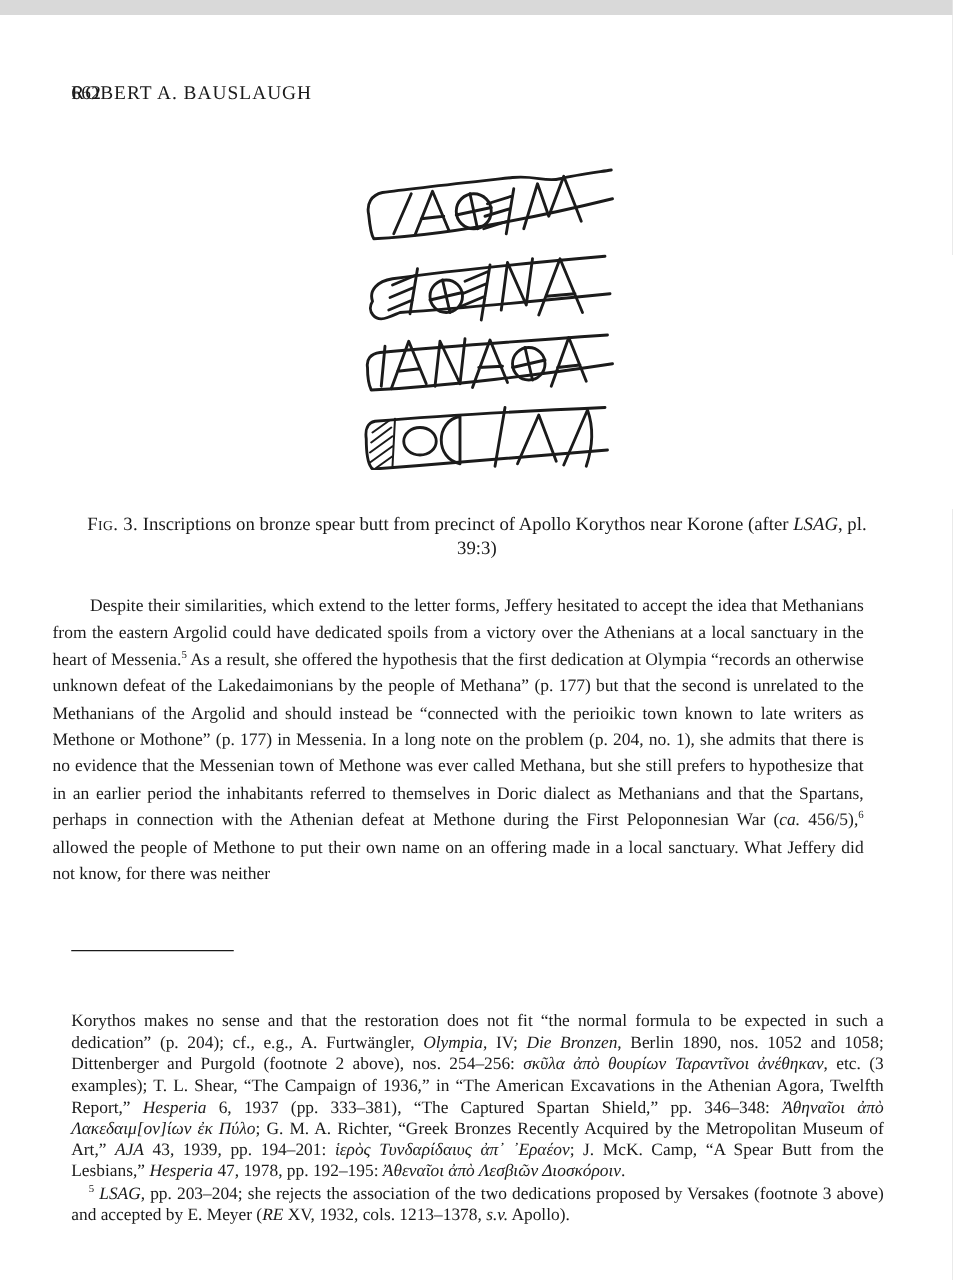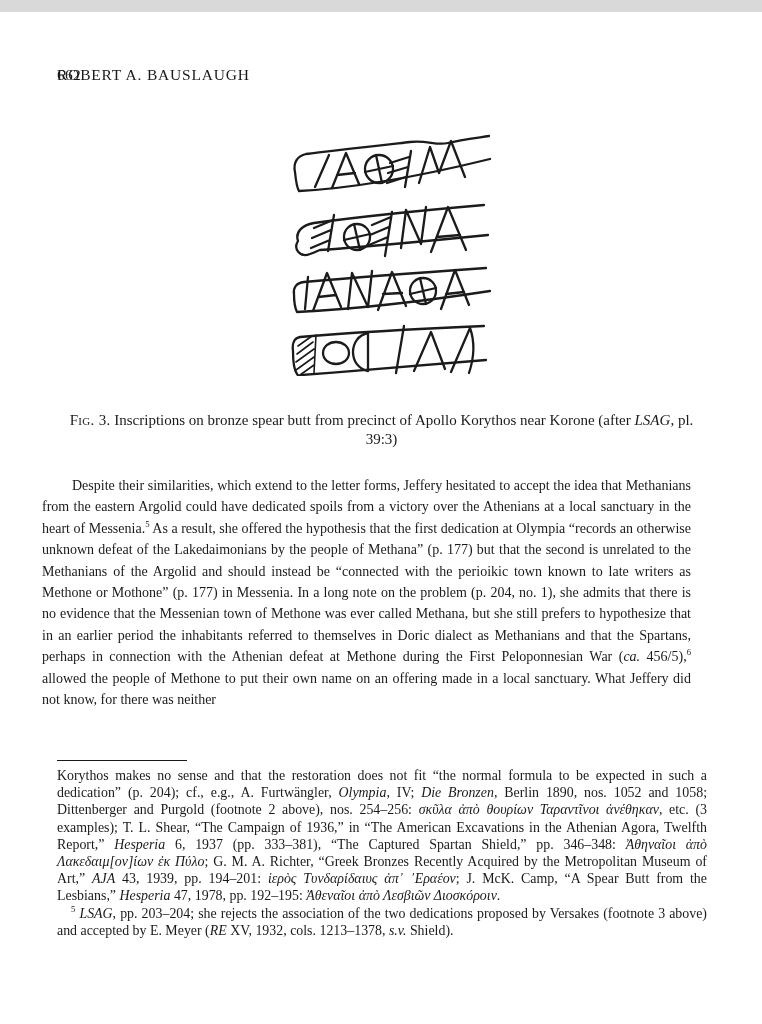--- a/index.html
+++ b/index.html
@@ -11,21 +11,21 @@
   }
   .running-head{position:absolute;top:54px;left:57px;width:649px;height:22px;font-size:15.5px;}
   .page-number{position:absolute;left:0;top:0;letter-spacing:.3px;}
   .head-title{position:absolute;left:0;right:0;top:0;text-align:left;letter-spacing:.8px;}
   .figure{position:absolute;left:288px;top:112px;width:205px;height:252px;}
   .figure svg{display:block;width:100%;height:100%;}
   .caption{position:absolute;top:399px;left:57px;width:649px;font-size:15px;line-height:19px;text-align:center;}
   .body-text{position:absolute;top:463px;left:42px;width:649px;font-size:14px;line-height:21.4px;text-align:justify;}
   .body-text p{margin:0;text-indent:30px;}
   .fn-rule{position:absolute;top:748px;left:57px;width:130px;border-top:1.6px solid #1a1a1a;}
-  .footnotes{position:absolute;top:755px;left:57px;width:650px;font-size:13.9px;line-height:17.2px;text-align:justify;}
+  .footnotes{position:absolute;top:797px;left:57px;width:650px;font-size:13.9px;line-height:17.2px;text-align:justify;}
   .footnotes p{margin:0;}
   .footnotes p.indent{text-indent:14px;}
   .re-i{font-style:italic;}
   .re-gi{font-style:italic;}
   .re-sc{font-variant:small-caps;letter-spacing:.3px;}
   .re-sup{font-size:.62em;vertical-align:super;line-height:0;}
 </style>
 </head>
 <body>
 
@@ -87,16 +87,16 @@
   <div class="caption"><span class="re-sc">Fig. 3.</span><span> Inscriptions on bronze spear butt from precinct of Apollo Korythos near Korone (after </span><span class="re-i">LSAG</span><span>, pl. 39:3)</span></div>
 
   <div class="body-text">
     <p><span>Despite their similarities, which extend to the letter forms, Jeffery hesitated to accept the idea that Methanians from the eastern Argolid could have dedicated spoils from a victory over the Athenians at a local sanctuary in the heart of Messenia.</span><span class="re-sup">5</span><span> As a result, she offered the hypothesis that the first dedication at Olympia “records an otherwise unknown defeat of the Lakedaimonians by the people of Methana” (p. 177) but that the second is unrelated to the Methanians of the Argolid and should instead be “connected with the perioikic town known to late writers as Methone or Mothone” (p. 177) in Messenia. In a long note on the problem (p. 204, no. 1), she admits that there is no evidence that the Messenian town of Methone was ever called Methana, but she still prefers to hypothesize that in an earlier period the inhabitants referred to themselves in Doric dialect as Methanians and that the Spartans, perhaps in connection with the Athenian defeat at Methone during the First Peloponnesian War (</span><span class="re-i">ca.</span><span> 456/5),</span><span class="re-sup">6</span><span> allowed the people of Methone to put their own name on an offering made in a local sanctuary. What Jeffery did not know, for there was neither</span></p>
   </div>
 
   <div class="fn-rule"></div>
 
   <div class="footnotes">
     <p><span>Korythos makes no sense and that the restoration does not fit “the normal formula to be expected in such a dedication” (p. 204); cf., e.g., A. Furtwängler, </span><span class="re-i">Olympia</span><span>, IV; </span><span class="re-i">Die Bronzen</span><span>, Berlin 1890, nos. 1052 and 1058; Dittenberger and Purgold (footnote 2 above), nos. 254–256: </span><span class="re-gi">σκῦλα ἀπὸ θουρίων Ταραντῖνοι ἀνέθηκαν</span><span>, etc. (3 examples); T. L. Shear, “The Campaign of 1936,” in “The American Excavations in the Athenian Agora, Twelfth Report,” </span><span class="re-i">Hesperia</span><span> 6, 1937 (pp. 333–381), “The Captured Spartan Shield,” pp. 346–348: </span><span class="re-gi">Ἀθηναῖοι ἀπὸ Λακεδαιμ[ον]ίων ἐκ Πύλο</span><span>; G. M. A. Richter, “Greek Bronzes Recently Acquired by the Metropolitan Museum of Art,” </span><span class="re-i">AJA</span><span> 43, 1939, pp. 194–201: </span><span class="re-gi">ἱερὸς Τυνδαρίδαιυς ἀπ᾽ ᾽Εραέον</span><span>; J. McK. Camp, “A Spear Butt from the Lesbians,” </span><span class="re-i">Hesperia</span><span> 47, 1978, pp. 192–195: </span><span class="re-gi">Ἀθεναῖοι ἀπὸ Λεσβιῶν Διοσκόροιν</span><span>.</span></p>
-    <p class="indent"><span class="re-sup">5</span><span> </span><span class="re-i">LSAG</span><span>, pp. 203–204; she rejects the association of the two dedications proposed by Versakes (footnote 3 above) and accepted by E. Meyer (</span><span class="re-i">RE</span><span> XV, 1932, cols. 1213–1378, </span><span class="re-i">s.v.</span><span> Shield).</span></p>
+    <p class="indent"><span class="re-sup">5</span><span> </span><span class="re-i">LSAG</span><span>, pp. 203–204; she rejects the association of the two dedications proposed by Versakes (footnote 3 above) and accepted by E. Meyer (</span><span class="re-i">RE</span><span> XV, 1932, cols. 1213–1378, </span><span class="re-i">s.v.</span><span> Apollo).</span></p>
   </div>
 
 </div>
 
 </body></html>

